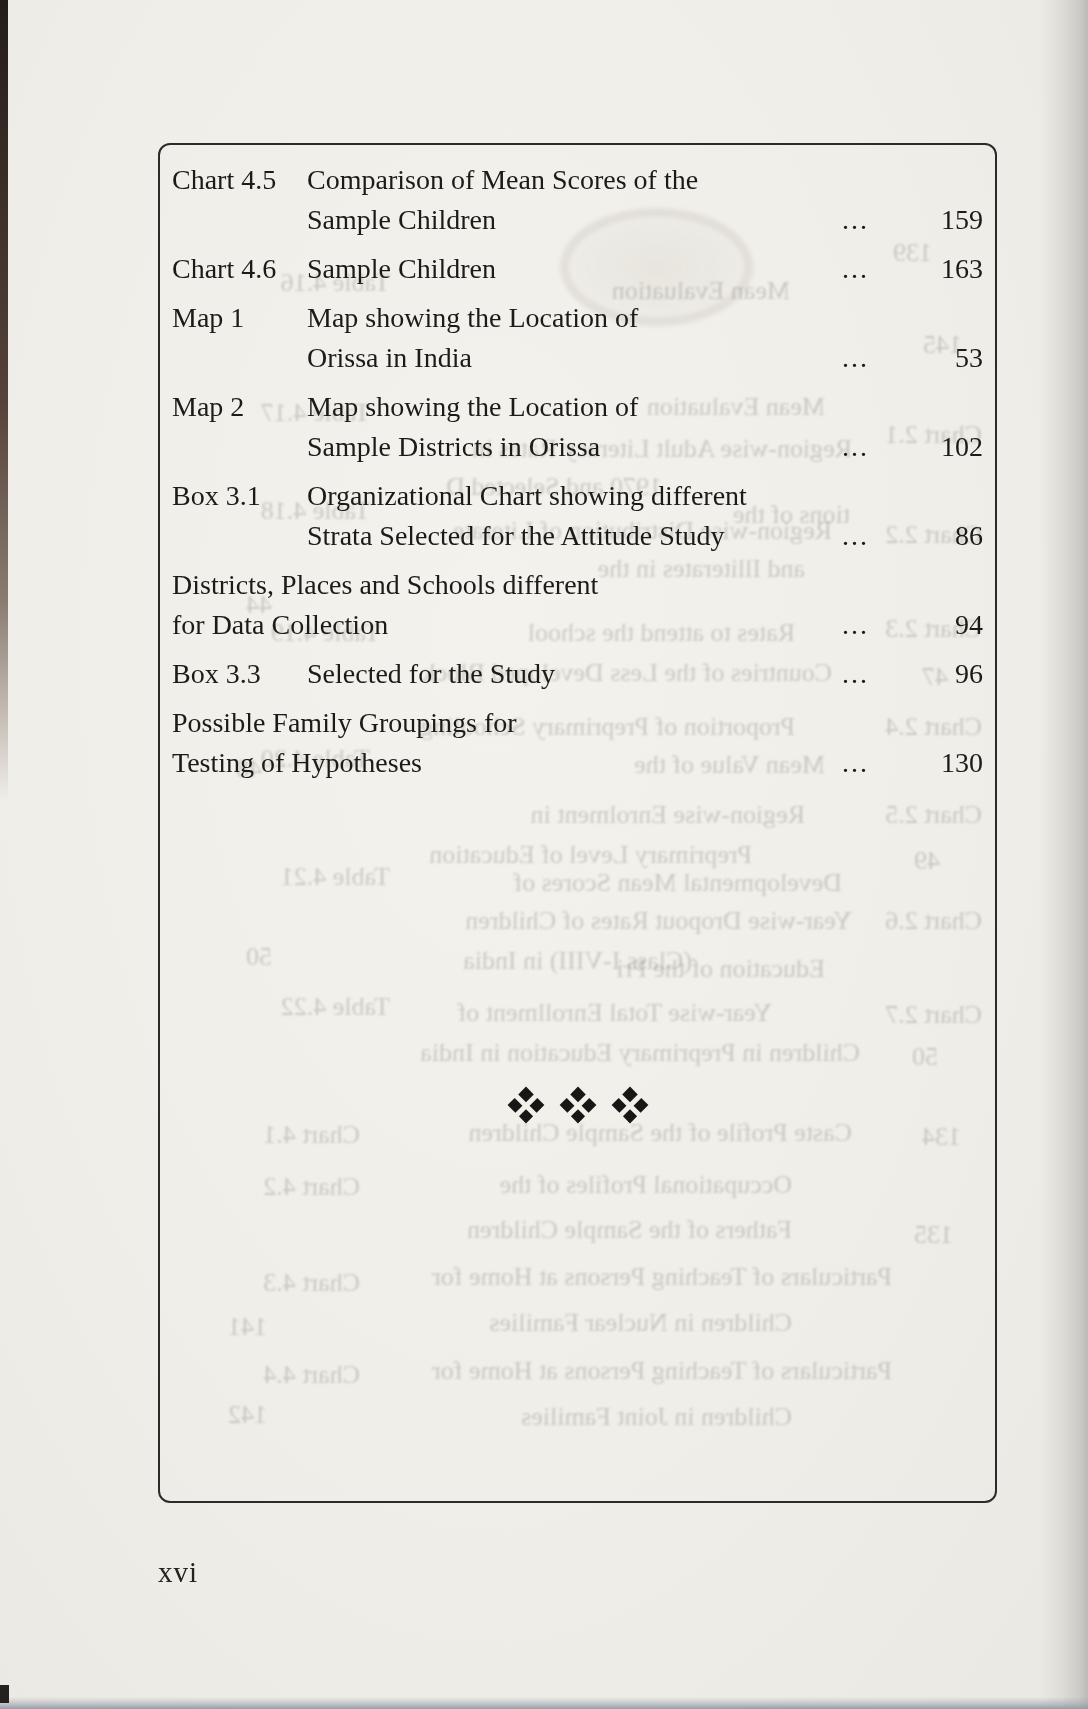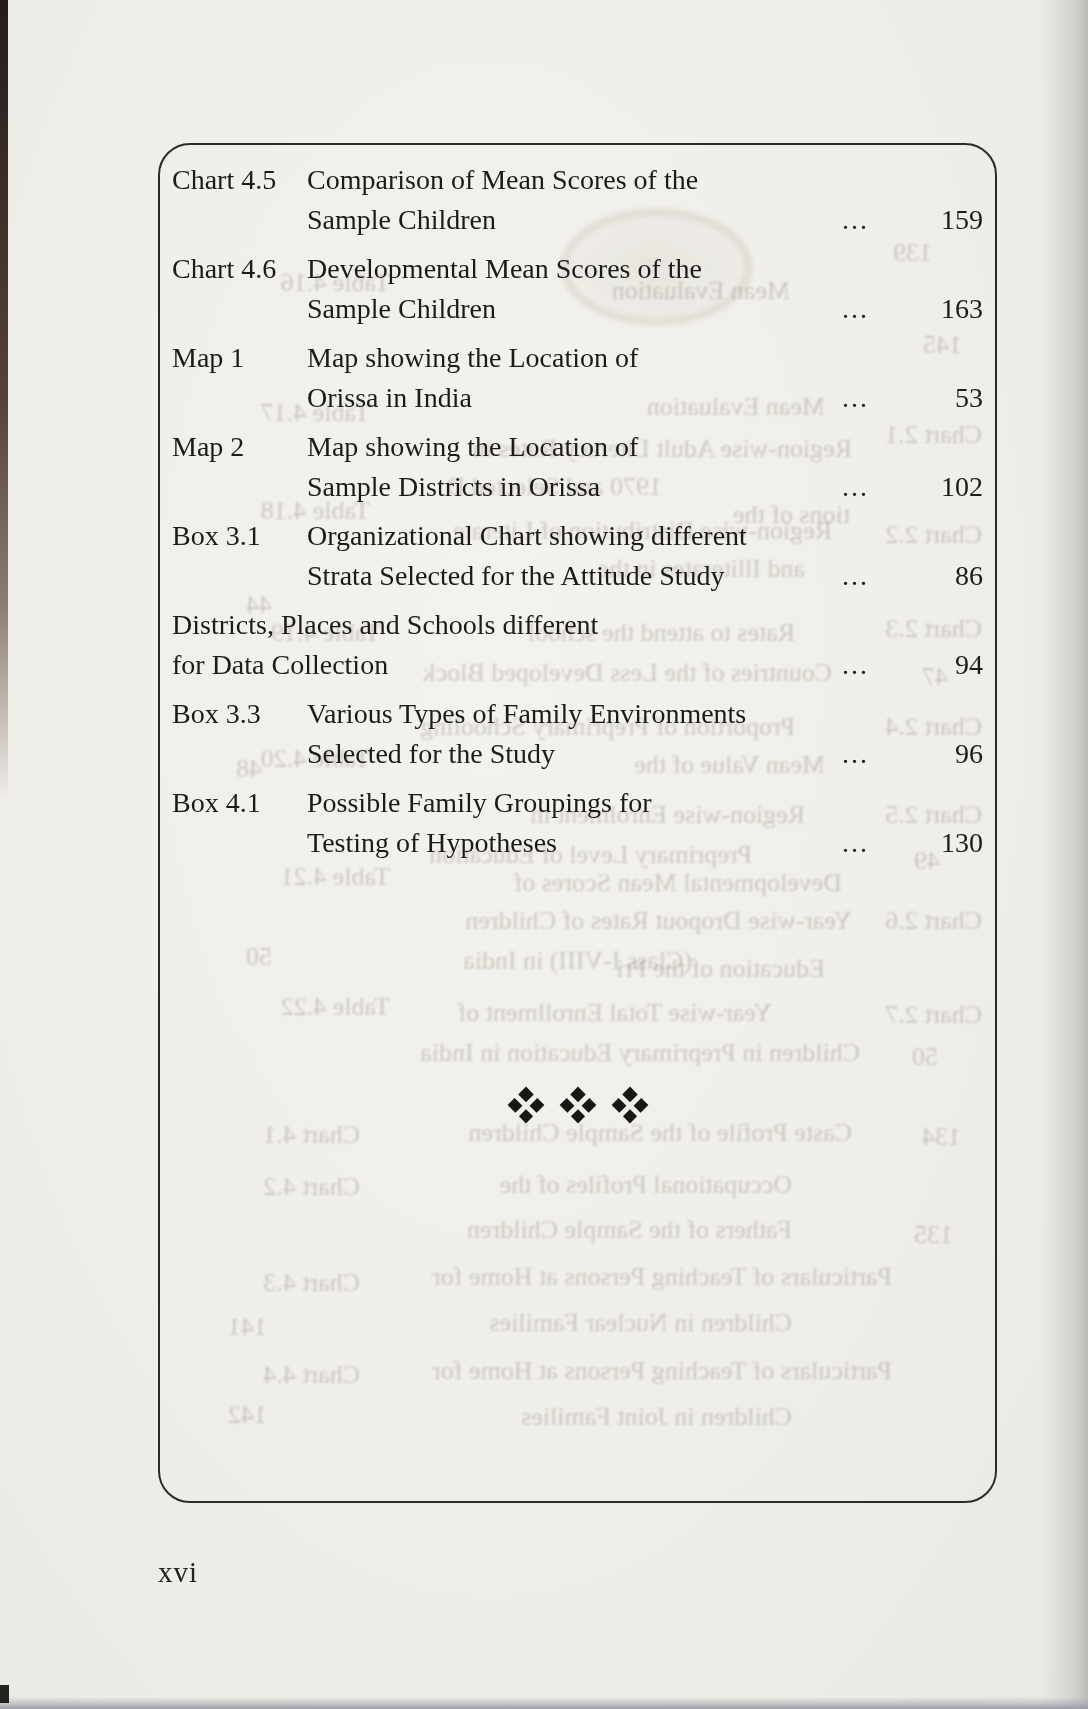--- a/index.html
+++ b/index.html
@@ -42,21 +42,21 @@
   .ghost-oval{
     position:absolute;left:560px;top:208px;width:175px;height:100px;
     border:9px solid rgba(125,120,112,0.10);
     border-radius:50%;
     background:radial-gradient(ellipse, rgba(140,135,126,0.10) 0%, rgba(140,135,126,0.03) 70%);
     filter:blur(2px);
   }
   
   .toc-frame{
     position:absolute;left:158px;top:143px;width:839px;height:1360px;
-    border:2px solid #2c2b29;border-radius:32px;
+    border:2px solid #2c2b29;border-radius:12px;
     box-sizing:border-box;
     padding:15px 12px 0 12px;
   }
   .entries{position:relative;}
   .entry{display:flex;margin-bottom:9px;color:#1c1b19;}
   .e-label{width:135px;flex:0 0 135px;font-size:28px;line-height:40px;}
   .e-body{flex:1;min-width:0;}
   .e-line1{font-size:28px;line-height:40px;}
   .e-line2row{display:flex;align-items:baseline;font-size:28px;line-height:40px;gap:20px;}
   .e-dots{margin-left:auto;padding-right:16px;letter-spacing:2px;}
@@ -153,21 +153,20 @@
             <span class="e-line2">Sample Children</span>
             <span class="e-dots">...</span>
             <span class="e-page">159</span>
           </div>
         </div>
       </div>
 
       <div class="entry">
         <div class="e-label">Chart 4.6</div>
         <div class="e-body">
-          <div class="e-line1">Developmental Mean Scores of the</div>
           <div class="e-line2row">
             <span class="e-line2">Sample Children</span>
             <span class="e-dots">...</span>
             <span class="e-page">163</span>
           </div>
         </div>
       </div>
 
       <div class="entry">
         <div class="e-label">Map 1</div>
@@ -212,31 +211,29 @@
             <span class="e-line2">for Data Collection</span>
             <span class="e-dots">...</span>
             <span class="e-page">94</span>
           </div>
         </div>
       </div>
 
       <div class="entry">
         <div class="e-label">Box 3.3</div>
         <div class="e-body">
-          <div class="e-line1">Various Types of Family Environments</div>
           <div class="e-line2row">
             <span class="e-line2">Selected for the Study</span>
             <span class="e-dots">...</span>
             <span class="e-page">96</span>
           </div>
         </div>
       </div>
 
       <div class="entry">
-        <div class="e-label">Box 4.1</div>
         <div class="e-body">
           <div class="e-line1">Possible Family Groupings for</div>
           <div class="e-line2row">
             <span class="e-line2">Testing of Hypotheses</span>
             <span class="e-dots">...</span>
             <span class="e-page">130</span>
           </div>
         </div>
       </div>
 

